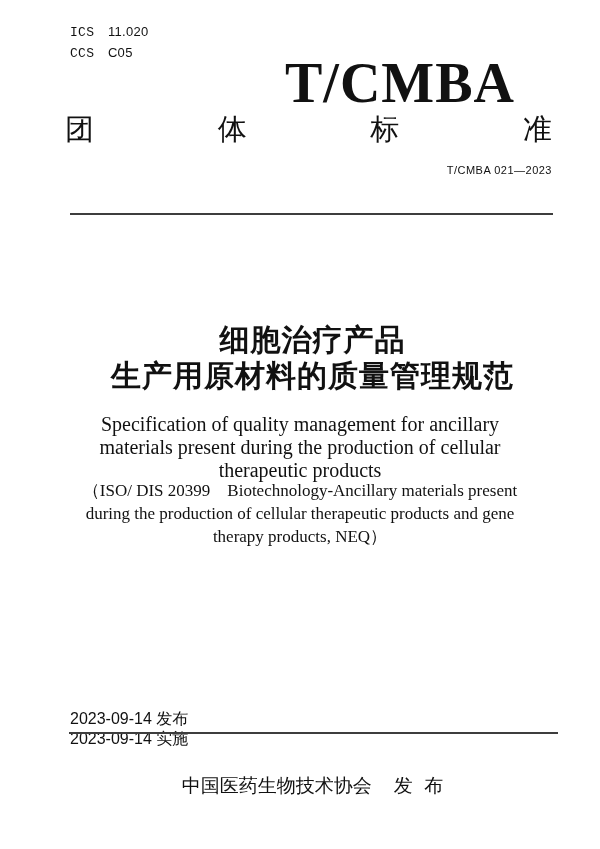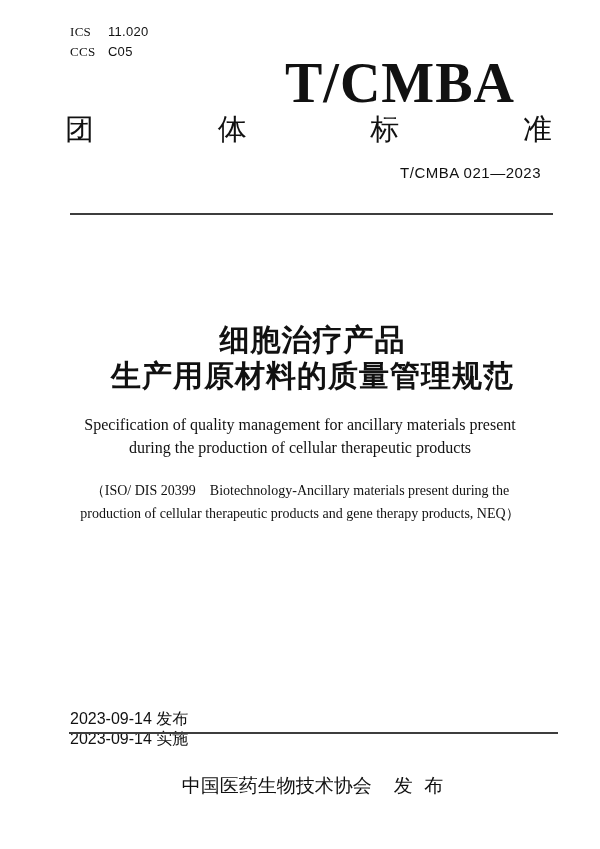--- a/index.html
+++ b/index.html
@@ -15,69 +15,69 @@
     background: #ffffff;
     overflow: hidden;
   }
 
   
   .codes {
     position: absolute; left: 70px; top: 22px;
     font-size: 13px; line-height: 20px; letter-spacing: 0.3px;
   }
   .codes .row { white-space: nowrap; }
-  .codes .lbl { font-family: Liberation Serif, serif; display: inline-block; min-width: 34px; }
+  .codes .lbl { font-family: Liberation Mono, monospace; display: inline-block; min-width: 34px; }
   .codes .val { font-family: "Liberation Sans", sans-serif; }
 
   
   .brand {
     position: absolute; top: 54px; right: 85px;
     font-family: "Liberation Serif", serif;
     font-weight: bold; font-size: 56px; line-height: 58px;
     letter-spacing: 1px; white-space: nowrap; text-align: right;
   }
 
   
   .category {
     position: absolute; top: 114px; left: 65px; width: 487px;
     display: flex; justify-content: space-between;
     font-size: 29px; line-height: 31px; font-weight: 400;
   }
 
   
   .std-number {
-    position: absolute; top: 164px; right: 59px;
-    font-size: 15px; letter-spacing: 0.5px; white-space: nowrap;
+    position: absolute; top: 164px; right: 48px;
+    font-size: 11px; letter-spacing: 0.5px; white-space: nowrap;
   }
 
   .rule { position: absolute; height: 2px; background: #3d3d3d; }
   .rule-top { top: 213px; left: 70px; width: 483px; }
   .rule-bottom { top: 732px; left: 69px; width: 489px; }
 
   
   .title {
     position: absolute; top: 322px; left: 70px; width: 485px;
     text-align: center; font-weight: bold;
     font-size: 30px; line-height: 36px; letter-spacing: 1px;
   }
 
   
   .subtitle-en {
     position: absolute; top: 413px; left: 64px; width: 472px;
     text-align: center;
     font-family: "Liberation Serif", serif;
-    font-size: 16px; line-height: 23px;
+    font-size: 20px; line-height: 23px;
   }
 
   
   .iso-note {
     position: absolute; top: 479px; left: 64px; width: 472px;
     text-align: center;
     font-family: "Liberation Serif", serif;
-    font-size: 14px; line-height: 23px;
+    font-size: 17px; line-height: 23px;
   }
 
   
   .dates {
     position: absolute; top: 709px; left: 70px; width: 487px;
     display: flex; justify-content: space-between;
     font-size: 16px; line-height: 20px; white-space: nowrap; flex-direction: column;
   }
 
   

